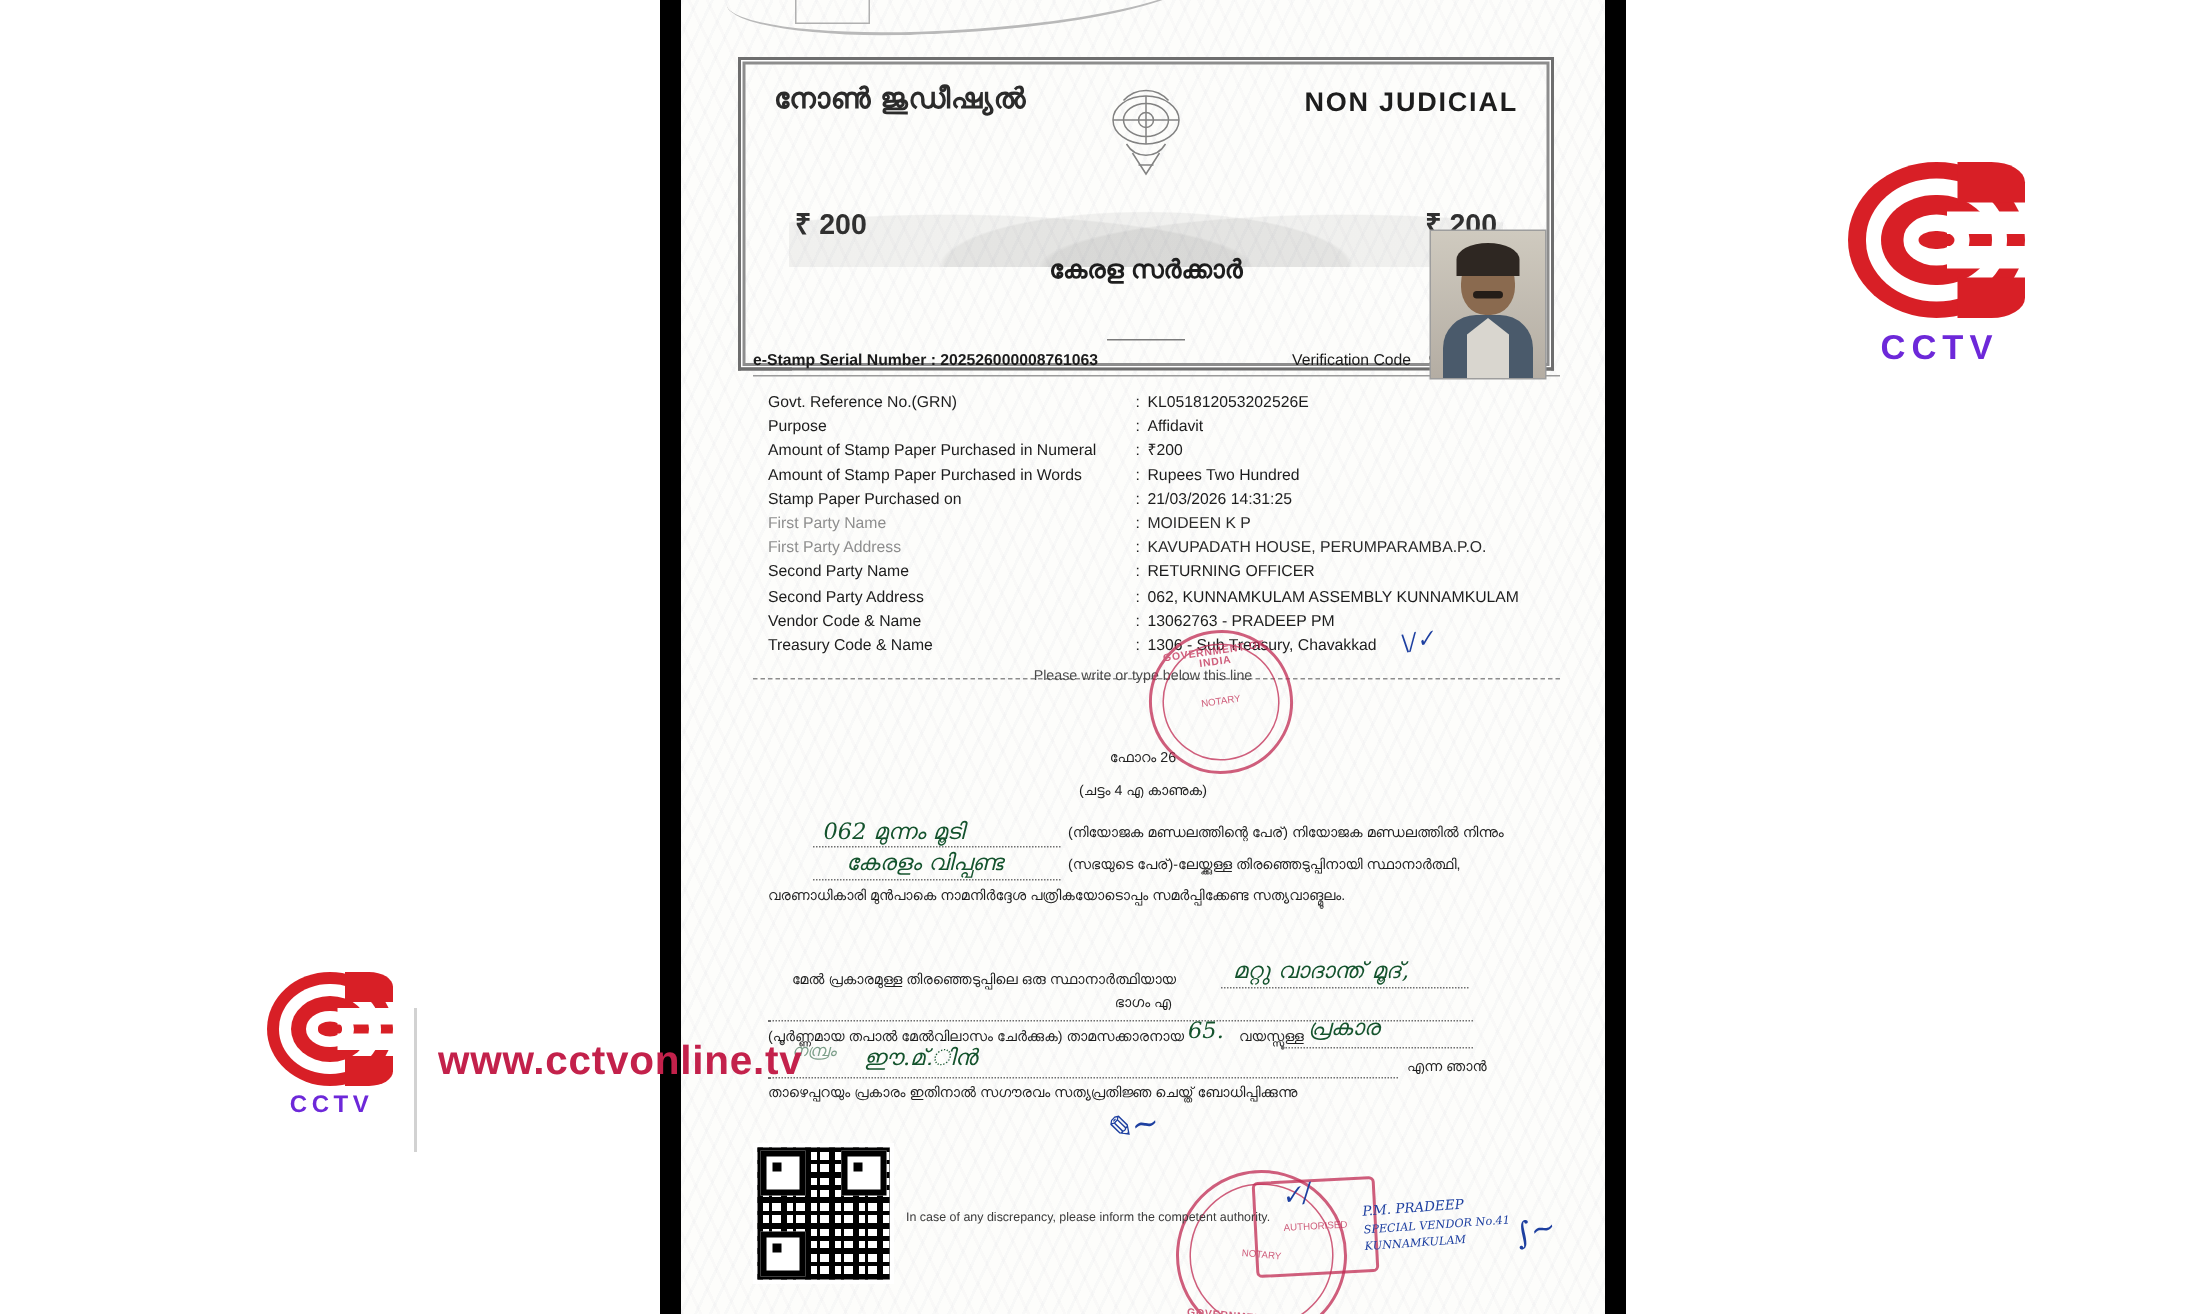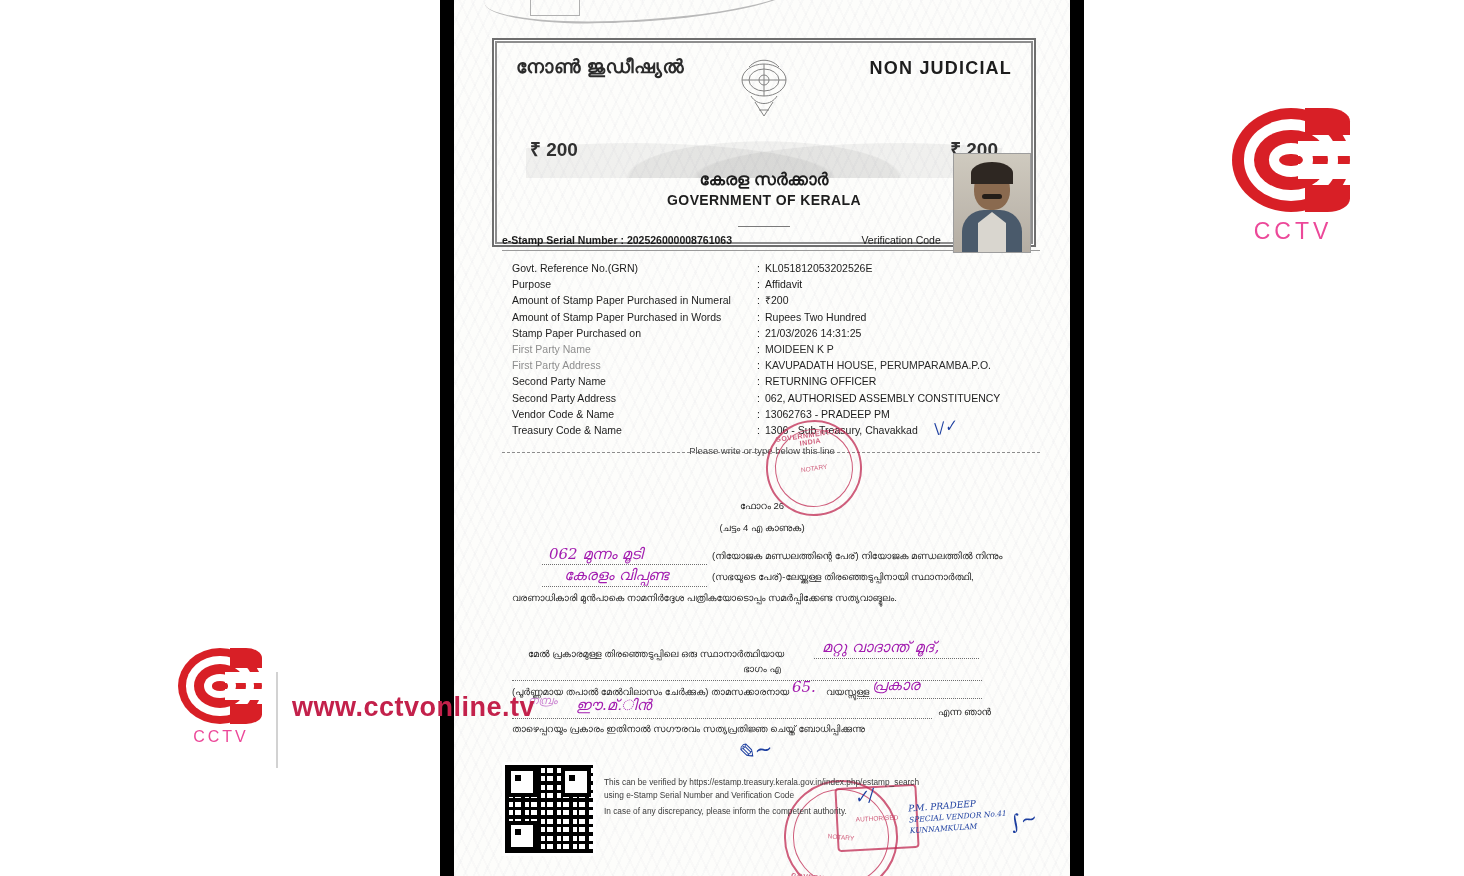--- a/index.html
+++ b/index.html
@@ -243,21 +243,21 @@
   #photo .shirt{ position:absolute; left:24px; top:58px; width:28px; height:42px; background:#d9d6cf; clip-path: polygon(50% 0,100% 26%,100% 100%,0 100%,0 26%); }
 
   
   .ink {
     position: absolute;
     color: #1d3fa0;
     font-family: "DejaVu Serif", serif;
     font-style: italic;
     white-space: nowrap;
   }
-  .ink-dark { color: #a21caf; }
+  .ink-dark { color: #14532d; }
 
   
   #write-line {
     position: absolute;
     left: 48px;
     right: 30px;
     top: 452px;
     border-top: 1px dashed #8d8d8d;
   }
   #write-line-label {
@@ -403,22 +403,22 @@
     position: absolute;
     border-radius: 50%;
     background: #d81f26;
   }
   .logo .mark .c-notch {
     position: absolute;
     background: #ffffff;
   }
   .logo .word {
     text-align: center;
-    color: #ec4899;
-    font-weight: normal;
+    color: #6d28d9;
+    font-weight: bold;
     font-family: "Liberation Sans", sans-serif;
   }
 
   
   #logo-right { left: 1232px; top: 108px; width: 122px; }
   #logo-right .mark { width: 118px; height: 104px; }
   #logo-right .word { font-size: 23px; letter-spacing: 4px; margin-top: 6px; }
 
   
   #logo-left { left: 178px; top: 648px; width: 86px; }
@@ -481,21 +481,20 @@
           <path d="M30 60 L40 60"></path>
         </g>
       </svg>
 
       <div id="scallop"></div>
 
       <div class="rupee-left">₹ 200</div>
       <div class="rupee-right">₹ 200</div>
 
       <div id="gov-mal">കേരള സർക്കാർ</div>
-      <div id="gov-eng">GOVERNMENT OF KERALA</div>
       <div id="estamp-word-underline"></div>
     </div>
 
     <div id="serial-row">
       <span class="serial">
         <span>e-Stamp Serial Number :</span>
         <span>202526000008761063</span>
       </span>
       <span class="verif">
         <span>Verification Code</span>
@@ -542,21 +541,21 @@
           <div class="f-value">KAVUPADATH HOUSE, PERUMPARAMBA.P.O.</div>
         </div>
       <div class="f-row">
           <div class="f-label">Second Party Name</div>
           <div class="f-colon">:</div>
           <div class="f-value">RETURNING OFFICER</div>
         </div>
       <div class="f-row">
           <div class="f-label">Second Party Address</div>
           <div class="f-colon">:</div>
-          <div class="f-value">062, AUTHORISED ASSEMBLY CONSTITUENCY</div>
+          <div class="f-value">062, KUNNAMKULAM ASSEMBLY KUNNAMKULAM</div>
         </div>
       <div class="f-row">
           <div class="f-label">Vendor Code &amp; Name</div>
           <div class="f-colon">:</div>
           <div class="f-value">13062763 - PRADEEP PM</div>
         </div>
       <div class="f-row">
           <div class="f-label">Treasury Code &amp; Name</div>
           <div class="f-colon">:</div>
           <div class="f-value">1306 - Sub Treasury, Chavakkad</div>
@@ -636,21 +635,20 @@
           <i></i>
         </div>
       <div class="qr-eye" style="right:5px; top:5px;">
           <i></i>
         </div>
       <div class="qr-eye" style="left:5px; bottom:5px;">
           <i></i>
         </div>
     </div>
 
-    <div id="verify-text">This can be verified by https://estamp.treasury.kerala.gov.in/index.php/estamp_search using e-Stamp Serial Number and Verification Code</div>
     <div id="discrepancy-text">In case of any discrepancy, please inform the competent authority.</div>
 
     <div id="vendor-sign">
       <div class="l1">P.M. PRADEEP</div>
       <div class="l2">SPECIAL VENDOR No.41</div>
       <div class="l3">KUNNAMKULAM</div>
     </div>
     <div class="ink" style="left:556px; top:808px; font-size:20px; transform:rotate(-14deg);">∫~</div>
     <div class="ink" style="left:400px; top:786px; font-size:17px; transform:rotate(-10deg);">✓/</div>
 

